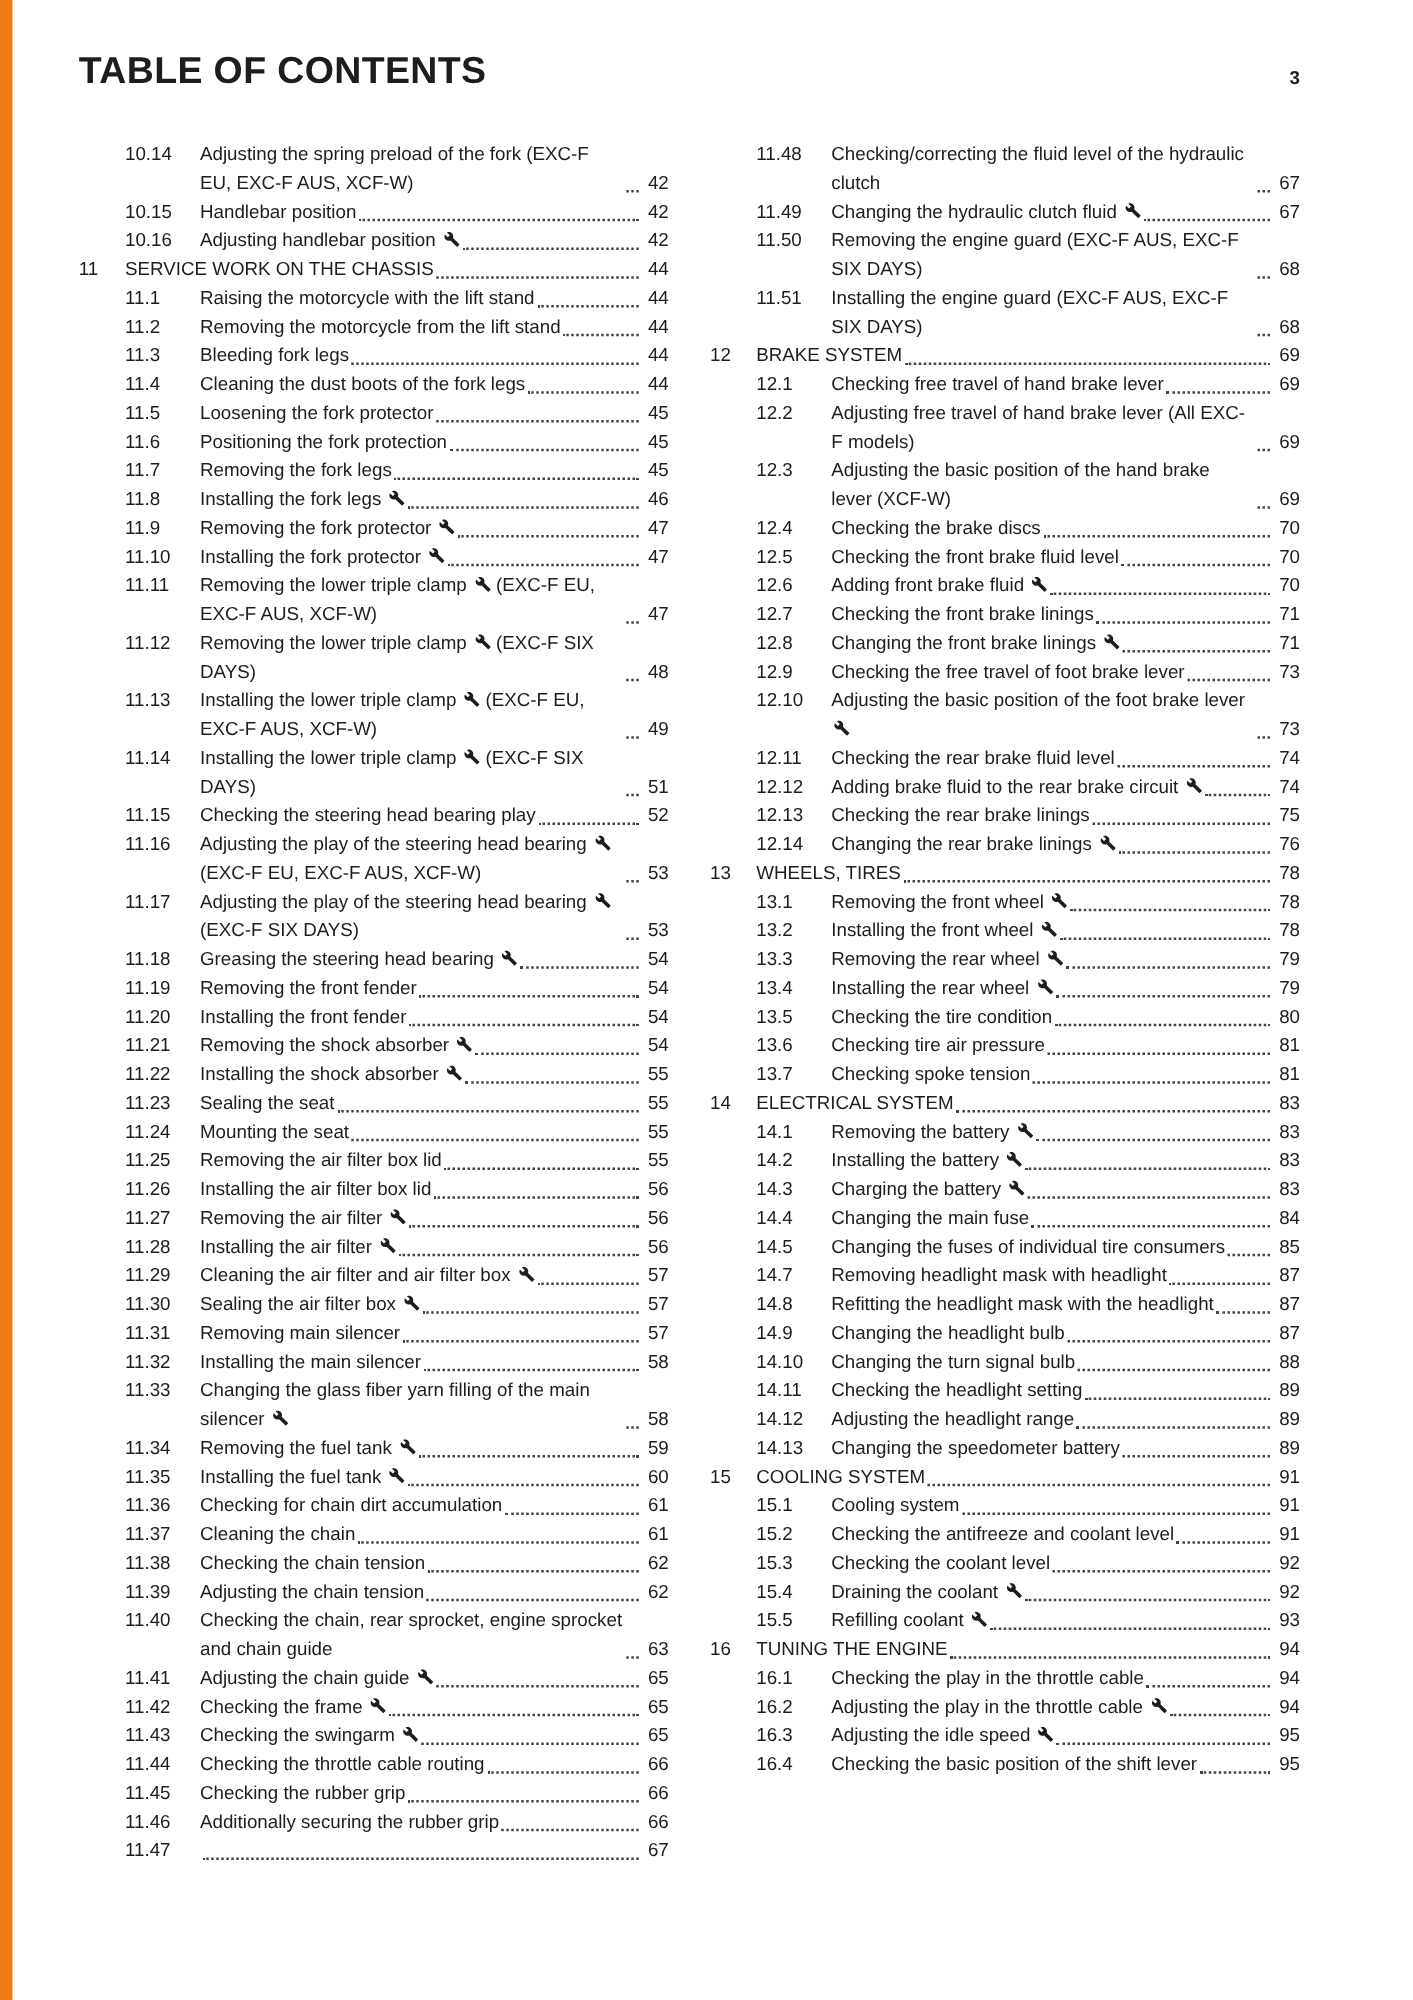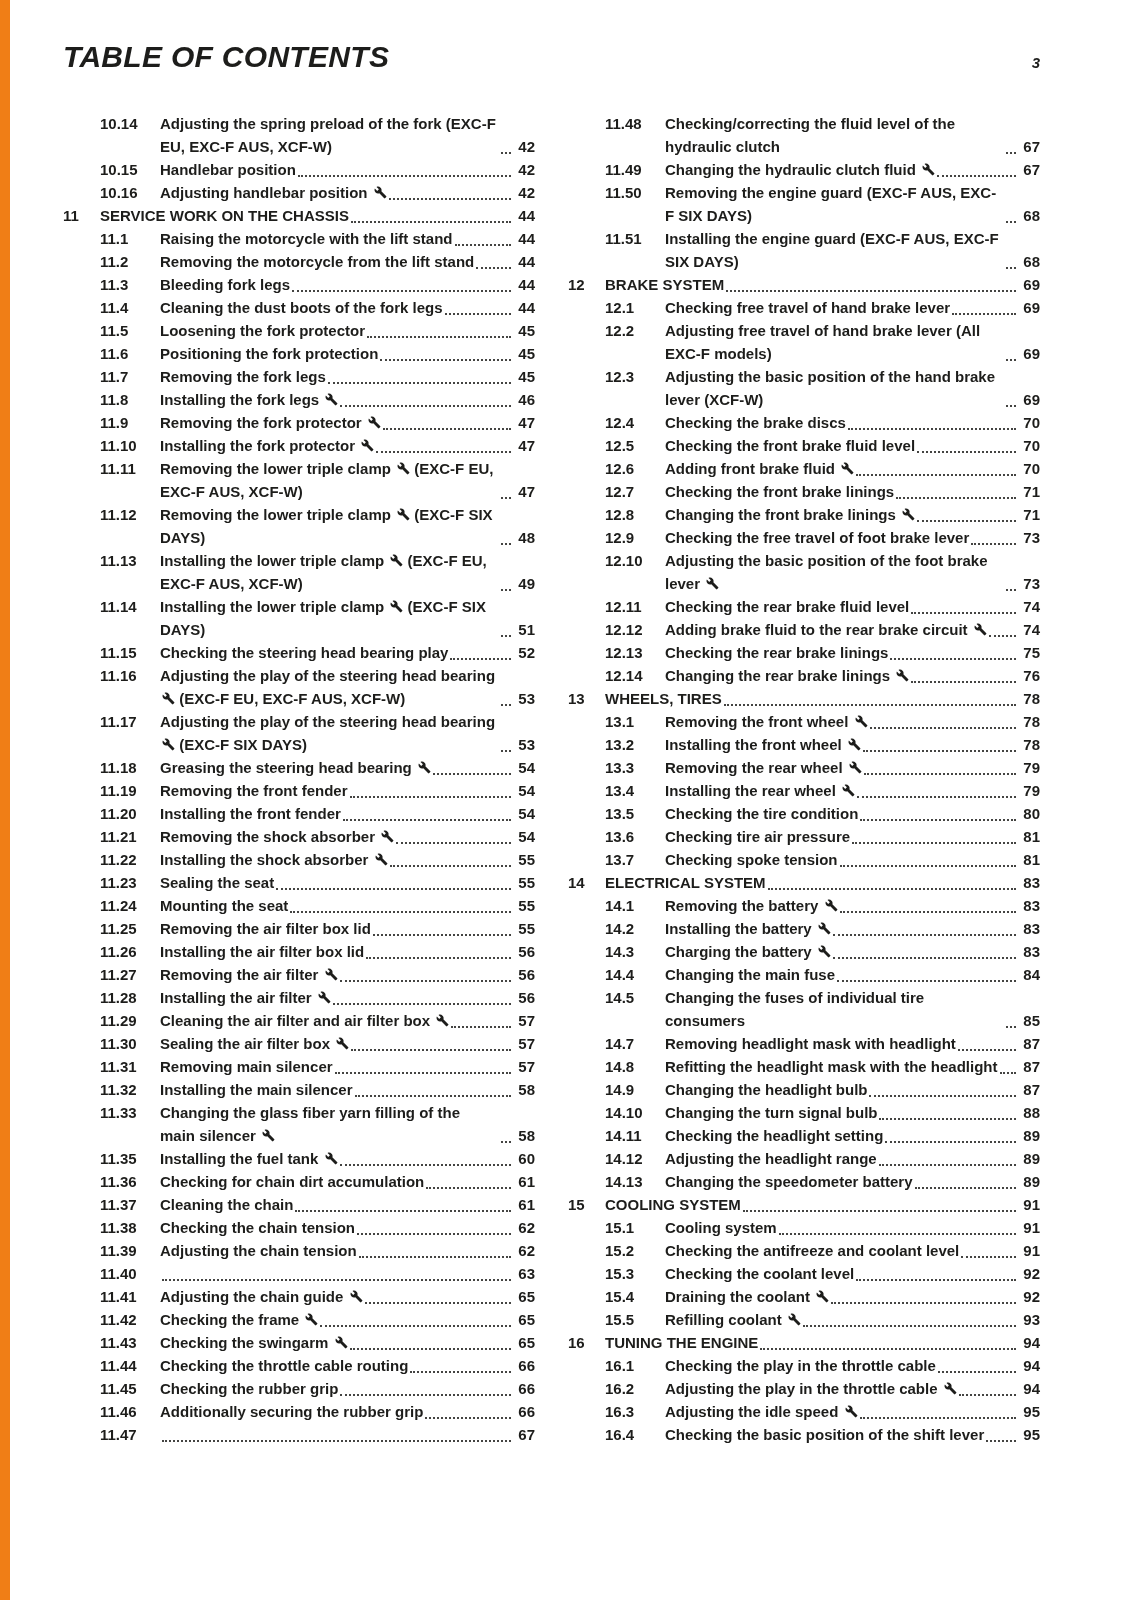--- a/index.html
+++ b/index.html
@@ -19,39 +19,38 @@
     background: #f07e16;
   }
   .page-inner {
     padding: 40px 90px 0 63px;
   }
   .page-header {
     display: flex;
     justify-content: space-between;
     align-items: flex-start;
     width: 977px;
-    font-style: italic;
   }
   .doc-title {
     font-size: 30px;
     font-weight: bold;
     letter-spacing: 0.3px;
     color: #1d1d1b;
   }
   .folio {
     font-size: 15px;
     font-weight: bold;
     padding-top: 14px;
   }
   .columns {
     margin-top: 38px;
     display: flex;
     gap: 33px;
   }
-  .col { width: 472px; font-weight: bold; }
+  .col { width: 472px; }
   .row {
     display: flex;
     font-size: 15px;
     line-height: 23px;
   }
   .row.l1 .num { width: 37px; flex: none; }
   .row.l2 { padding-left: 37px; }
   .row.l2 .num { width: 60px; flex: none; }
   .num { white-space: nowrap; }
   .title { flex: 0 1 auto; min-width: 0; }
@@ -341,20 +340,28 @@
         </div>
         <div class="row l2">
           <span class="num">11.33</span>
           <span class="title">Changing the glass fiber yarn filling of the main silencer <svg viewBox="0 0 24 24" class="wrench">
               <path d="M22.7 19l-9.1-9.1c.9-2.3.4-5-1.5-6.9-2-2-5-2.4-7.4-1.3L9 6 6 9 1.6 4.7C.4 7.1.9 10.1 2.9 12.1c1.9 1.9 4.6 2.4 6.9 1.5l9.1 9.1c.4.4 1 .4 1.4 0l2.3-2.3c.5-.4.5-1.1.1-1.4z"></path>
             </svg></span>
           <span class="dots"></span>
           <span class="pagenum">58</span>
         </div>
         <div class="row l2">
+          <span class="num">11.34</span>
+          <span class="title">Removing the fuel tank <svg viewBox="0 0 24 24" class="wrench">
+              <path d="M22.7 19l-9.1-9.1c.9-2.3.4-5-1.5-6.9-2-2-5-2.4-7.4-1.3L9 6 6 9 1.6 4.7C.4 7.1.9 10.1 2.9 12.1c1.9 1.9 4.6 2.4 6.9 1.5l9.1 9.1c.4.4 1 .4 1.4 0l2.3-2.3c.5-.4.5-1.1.1-1.4z"></path>
+            </svg></span>
+          <span class="dots"></span>
+          <span class="pagenum">59</span>
+        </div>
+        <div class="row l2">
           <span class="num">11.35</span>
           <span class="title">Installing the fuel tank <svg viewBox="0 0 24 24" class="wrench">
               <path d="M22.7 19l-9.1-9.1c.9-2.3.4-5-1.5-6.9-2-2-5-2.4-7.4-1.3L9 6 6 9 1.6 4.7C.4 7.1.9 10.1 2.9 12.1c1.9 1.9 4.6 2.4 6.9 1.5l9.1 9.1c.4.4 1 .4 1.4 0l2.3-2.3c.5-.4.5-1.1.1-1.4z"></path>
             </svg></span>
           <span class="dots"></span>
           <span class="pagenum">60</span>
         </div>
         <div class="row l2">
           <span class="num">11.36</span>
           <span class="title">Checking for chain dirt accumulation</span>
@@ -374,20 +381,21 @@
           <span class="pagenum">62</span>
         </div>
         <div class="row l2">
           <span class="num">11.39</span>
           <span class="title">Adjusting the chain tension</span>
           <span class="dots"></span>
           <span class="pagenum">62</span>
         </div>
         <div class="row l2">
           <span class="num">11.40</span>
+          <span class="title">Checking the chain, rear sprocket, engine sprocket and chain guide</span>
           <span class="dots"></span>
           <span class="pagenum">63</span>
         </div>
         <div class="row l2">
           <span class="num">11.41</span>
           <span class="title">Adjusting the chain guide <svg viewBox="0 0 24 24" class="wrench">
               <path d="M22.7 19l-9.1-9.1c.9-2.3.4-5-1.5-6.9-2-2-5-2.4-7.4-1.3L9 6 6 9 1.6 4.7C.4 7.1.9 10.1 2.9 12.1c1.9 1.9 4.6 2.4 6.9 1.5l9.1 9.1c.4.4 1 .4 1.4 0l2.3-2.3c.5-.4.5-1.1.1-1.4z"></path>
             </svg></span>
           <span class="dots"></span>
           <span class="pagenum">65</span>

